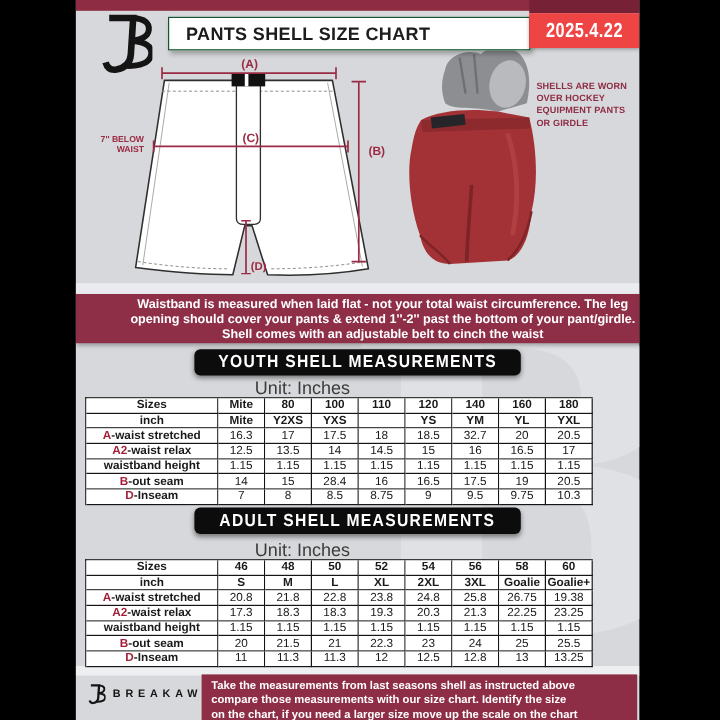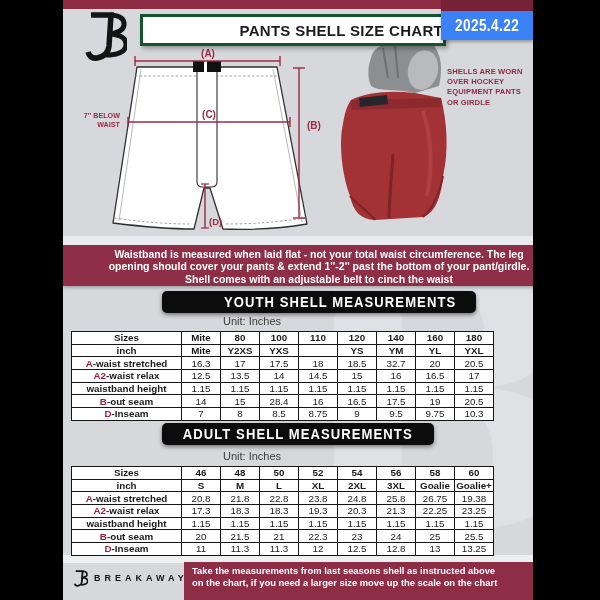--- a/index.html
+++ b/index.html
@@ -11,63 +11,63 @@
   .page{position:absolute;left:63px;top:0;width:470px;height:600px;background:#d7d8db;overflow:hidden;}
 
   .watermark{position:absolute;right:-55px;top:255px;font-family:"DejaVu Serif",serif;
              font-weight:bold;font-size:360px;line-height:300px;color:#dfe1e4;z-index:0;user-select:none;}
 
   .topbar{position:absolute;left:0;top:0;width:470px;height:9px;background:#8e2c43;z-index:2;}
   .topbar-dark{position:absolute;left:378px;top:0;width:92px;height:11px;background:#772136;z-index:2;}
 
   .logo{position:absolute;left:20px;top:8px;z-index:3;}
   .title-box{position:absolute;left:77px;top:14px;width:300px;height:26px;background:#fff;
-             border:3px solid #14532d;box-shadow:2px 3px 4px rgba(0,0,0,.28);z-index:3;
-             display:flex;align-items:center;justify-content:flex-end;}
+             border:1px solid #14532d;box-shadow:2px 3px 4px rgba(0,0,0,.28);z-index:3;
+             display:flex;align-items:center;}
   .title-box span{font-size:15px;font-weight:bold;color:#1c1c1c;letter-spacing:.3px;padding-left:14px;}
-  .date-box{position:absolute;left:378px;top:11px;width:92px;height:29px;background:#3b82f6;z-index:3;
+  .date-box{position:absolute;left:378px;top:11px;width:92px;height:29px;background:#ef4444;z-index:3;
             display:flex;align-items:center;justify-content:center;box-shadow:0 2px 3px rgba(0,0,0,.3);}
   .date-box span{color:#fff;font-weight:bold;font-size:17px;letter-spacing:.5px;transform:scaleX(.8);}
 
   .diagram{position:absolute;left:0;top:46px;z-index:1;}
   .photo{position:absolute;left:268px;top:36px;z-index:1;}
   .photo-note{position:absolute;left:384px;top:67px;width:84px;z-index:2;color:#8e2d46;
               font-size:7.6px;font-weight:bold;line-height:10.2px;letter-spacing:.1px;}
 
   .lightstrip{position:absolute;left:0;width:470px;background:#eaebee;z-index:1;}
   .ls1{top:236px;height:9px;}
   .ls2{top:555px;height:8px;background:#edeff0;}
 
   .banner{position:absolute;left:0;top:245px;width:512px;height:41px;background:#8e2e47;z-index:2;
           color:#fff;font-size:10.5px;font-weight:bold;text-align:center;line-height:12.4px;
           padding-top:3px;box-sizing:border-box;box-shadow:0 2px 3px rgba(0,0,0,.25);}
 
   .section-head{position:absolute;left:99px;width:272px;height:22px;background:#0c0c0c;border-radius:5px;
                 z-index:2;display:flex;align-items:center;justify-content:center;
                 box-shadow:0 2px 4px rgba(0,0,0,.45);}
   .section-head span{color:#fff;font-weight:bold;font-size:14.5px;letter-spacing:1.2px;transform:scaleX(.9);white-space:nowrap;}
-  .yh{top:291px;padding-left:42px;} .ah{top:423px;align-items:center;}
-  .unit{position:absolute;left:0;width:378px;text-align:center;font-size:11px;color:#3c3c3c;z-index:2;}
+  .yh{top:291px;} .ah{top:423px;align-items:center;}
+  .unit{position:absolute;left:0;width:378px;text-align:center;font-size:15px;color:#3c3c3c;z-index:2;}
   .u1{top:315px;} .u2{top:450px;}
 
   .dtable{position:absolute;left:8px;border-top:1.4px solid #151515;border-left:1.4px solid #151515;z-index:2;}
   .yt{top:331px;} .at{top:466px;}
   .trow{display:grid;grid-template-columns:110px repeat(8,39px);height:12.7px;}
   .tcell{border-right:1px solid #151515;border-bottom:1px solid #151515;background:#fff;
          display:flex;align-items:center;justify-content:center;font-size:9.8px;color:#1a1a1a;
          overflow:hidden;white-space:nowrap;}
   .tlabel{font-weight:bold;}
   .hdr .tcell{font-weight:bold;align-items:center;}
   .acc{color:#a11f38;}
 
   .footer-logo{position:absolute;left:10px;top:566px;height:24px;display:flex;align-items:center;z-index:2;}
   .footer-logo .brand{font-size:9px;font-weight:bold;color:#141414;letter-spacing:4px;margin-left:6px;}
   .footer-note{position:absolute;left:105px;top:562px;width:363px;height:38px;background:#8e2d46;z-index:3;
                color:#fff;font-size:9.4px;font-weight:bold;line-height:12.2px;padding:3px 8px;
-               box-sizing:border-box;margin-left:16px;}
+               box-sizing:border-box;}
   .tline{white-space:nowrap;}
 </style>
 </head>
 <body>
 
 <div class="stage">
   <div class="bar left"></div>
 
   <div class="page">
     <div class="watermark">B</div>
@@ -361,18 +361,19 @@
       <svg width="15" height="20" viewBox="0 0 44 54">
         <path d="M8,7 H28 L26,38 Q25,48 14,50 Q7,51 5,44" fill="none" stroke="#141414" stroke-width="5.5"></path>
         <path d="M28,7 Q42,8 41,17 Q40,25 25,26" fill="none" stroke="#141414" stroke-width="5"></path>
         <path d="M26,26 Q44,27 43,37 Q42,47 23,47" fill="none" stroke="#141414" stroke-width="5"></path>
       </svg>
       <span class="brand">BREAKAWAY</span>
     </div>
 
     <div class="footer-note">
         <div class="tline">Take the measurements from last seasons shell as instructed above</div>
+        <div class="tline">compare those measurements  with our size chart. Identify the size</div>
         <div class="tline">on the chart, if you need a larger size move up the scale on the chart</div>
       </div>
   </div>
 
   <div class="bar right"></div>
 </div>
 
 </body></html>

